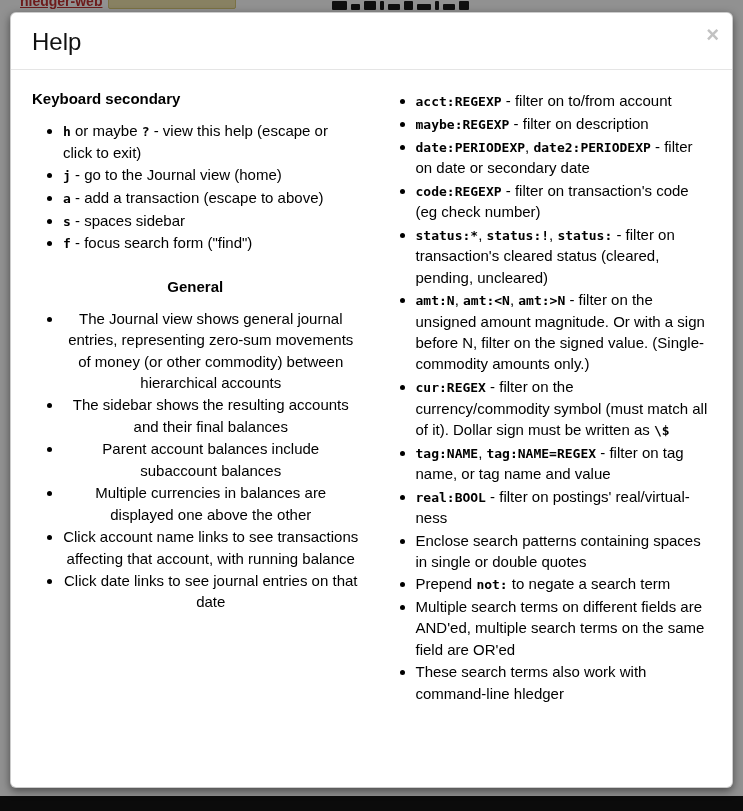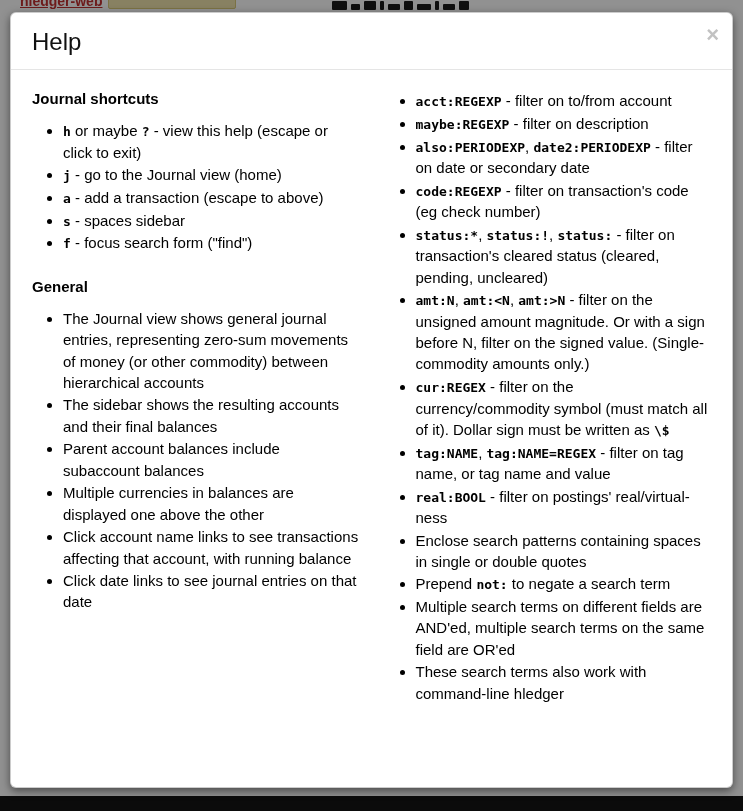--- a/index.html
+++ b/index.html
@@ -50,21 +50,21 @@
     position: absolute; right: 13px; top: 11px;
     background: none; border: none; cursor: pointer;
     font-size: 22px; font-weight: bold; line-height: 1;
     color: #c2c2c2; font-family: "Liberation Sans", sans-serif;
   }
 
   .modal-body { display: flex; gap: 26px; padding: 20px 21px; }
   .col { flex: 1; min-width: 0; }
 
   .section-heading { font-size: 15px; font-weight: bold; color: #000; margin: 0 0 13px 0; }
-  .section-general { margin-top: 24px; }
+  .section-general { margin-top: 24px; text-align: center; }
 
   ul.help-list { margin: 0; padding-left: 31px; }
   ul.help-list li {
     font-size: 15px; line-height: 1.43; color: #000; margin-bottom: 1px;
   }
   code {
     font-family: "DejaVu Sans Mono", "Liberation Mono", monospace;
     font-weight: bold; font-size: 13px; color: #000;
   }
 </style>
@@ -93,21 +93,21 @@
 
 <div class="modal">
   <div class="modal-header">
     <div class="modal-title">Help</div>
     <button class="close-btn">×</button>
   </div>
   <div class="modal-body">
 
     <div class="col">
       <div class="section">
-        <h4 class="section-heading">Journal shortcuts</h4>
+        <h4 class="section-heading">Keyboard secondary</h4>
         <ul class="help-list">
             <li><code>h</code><span> or maybe </span><code>?</code><span> - view this help (escape or click to exit)</span></li>
             <li><code>j</code><span> - go to the Journal view (home)</span></li>
             <li><code>a</code><span> - add a transaction (escape to above)</span></li>
             <li><code>s</code><span> - spaces sidebar</span></li>
             <li><code>f</code><span> - focus search form ("find")</span></li>
           </ul>
       </div>
       <div class="section section-general">
         <h4 class="section-heading">General</h4>
@@ -120,21 +120,21 @@
             <li><span>Click date links to see journal entries on that date</span></li>
           </ul>
       </div>
     </div>
 
     <div class="col">
       <div class="section">
         <ul class="help-list">
             <li><code>acct:REGEXP</code><span> - filter on to/from account</span></li>
             <li><code>maybe:REGEXP</code><span> - filter on description</span></li>
-            <li><code>also:PERIODEXP</code><span>, </span><code>date2:PERIODEXP</code><span> - filter on date or secondary date</span></li>
+            <li><code>date:PERIODEXP</code><span>, </span><code>date2:PERIODEXP</code><span> - filter on date or secondary date</span></li>
             <li><code>code:REGEXP</code><span> - filter on transaction's code (eg check number)</span></li>
             <li><code>status:*</code><span>, </span><code>status:!</code><span>, </span><code>status:</code><span> - filter on transaction's cleared status (cleared, pending, uncleared)</span></li>
             <li><code>amt:N</code><span>, </span><code>amt:&lt;N</code><span>, </span><code>amt:&gt;N</code><span> - filter on the unsigned amount magnitude. Or with a sign before N, filter on the signed value. (Single-commodity amounts only.)</span></li>
             <li><code>cur:REGEX</code><span> - filter on the currency/commodity symbol (must match all of it). Dollar sign must be written as </span><code>\$</code></li>
             <li><code>tag:NAME</code><span>, </span><code>tag:NAME=REGEX</code><span> - filter on tag name, or tag name and value</span></li>
             <li><code>real:BOOL</code><span> - filter on postings' real/virtual-ness</span></li>
             <li><span>Enclose search patterns containing spaces in single or double quotes</span></li>
             <li><span>Prepend </span><code>not:</code><span> to negate a search term</span></li>
             <li><span>Multiple search terms on different fields are AND'ed, multiple search terms on the same field are OR'ed</span></li>
             <li><span>These search terms also work with command-line hledger</span></li>

